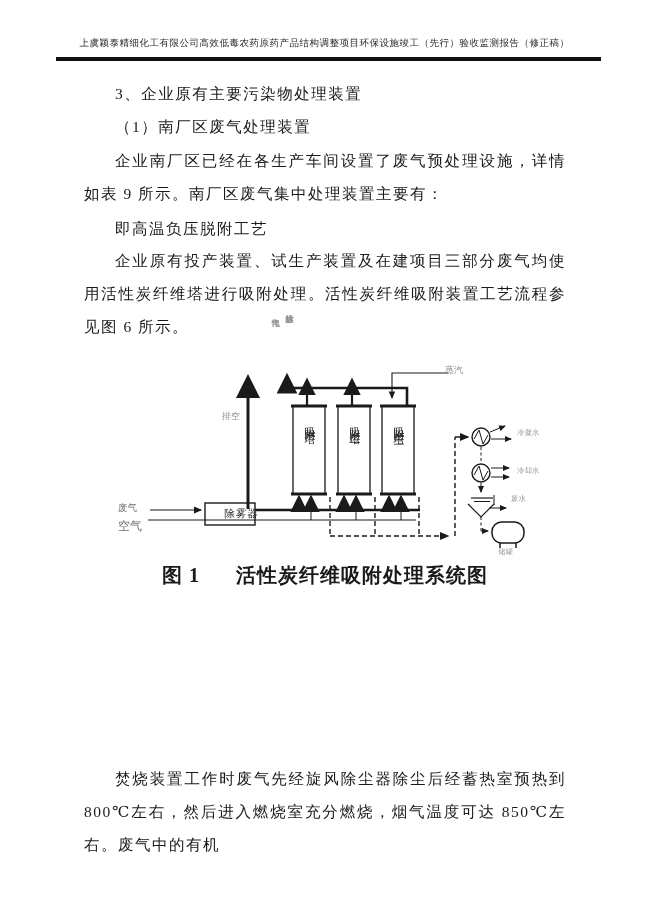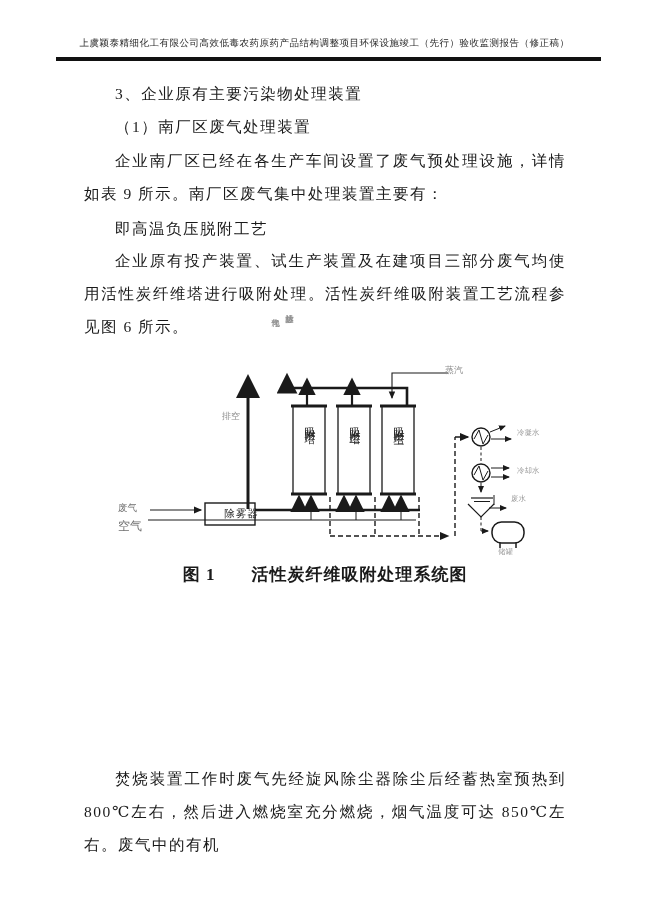--- a/index.html
+++ b/index.html
@@ -15,21 +15,21 @@
     color:#2b2b2b;letter-spacing:0.5px;white-space:nowrap;
   }
   .hdr-rule{position:absolute;top:57px;left:56px;width:545px;height:3.5px;background:#111;}
   .para{
     position:absolute;left:84px;width:482px;
     font-size:15.5px;line-height:33px;letter-spacing:1.5px;
     text-align:justify;text-indent:2em;
   }
   .caption{
     position:absolute;top:564px;left:84px;width:482px;
-    font-size:17px;line-height:22px;font-weight:700;text-align:center;
+    font-size:20px;line-height:22px;font-weight:700;text-align:center;
     letter-spacing:1px;
   }
   .cap-gap{display:inline-block;width:36px;}
   .diagram{position:absolute;top:306px;left:0;width:649px;height:252px;}
   .diagram svg{position:absolute;top:0;left:0;}
   .dlabel{position:absolute;white-space:nowrap;}
   .vtext{writing-mode:vertical-rl;text-orientation:upright;}
   .tower-label{font-size:11px;color:#222;letter-spacing:3px;top:112px;}
   .faint{color:#8f8f8f;}
   .tiny{font-size:7.5px;color:#9a9a9a;}

